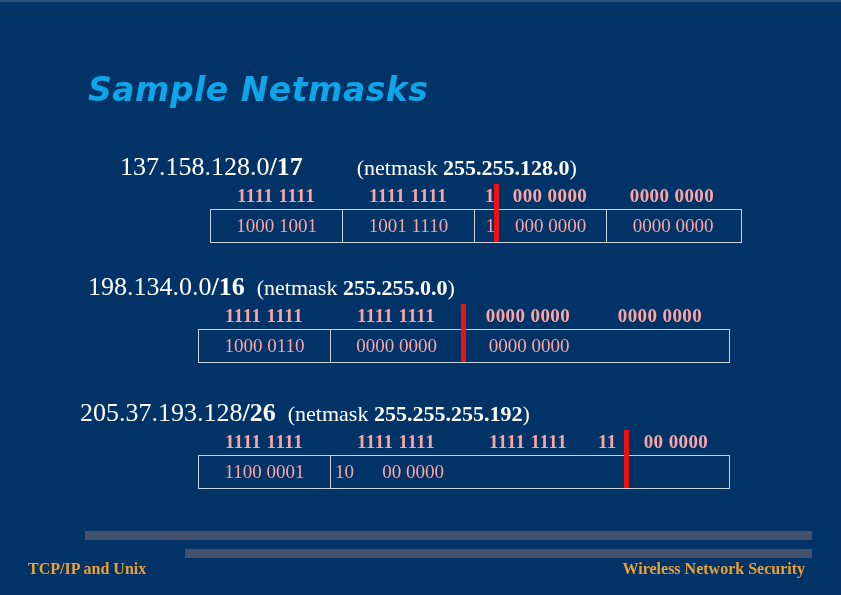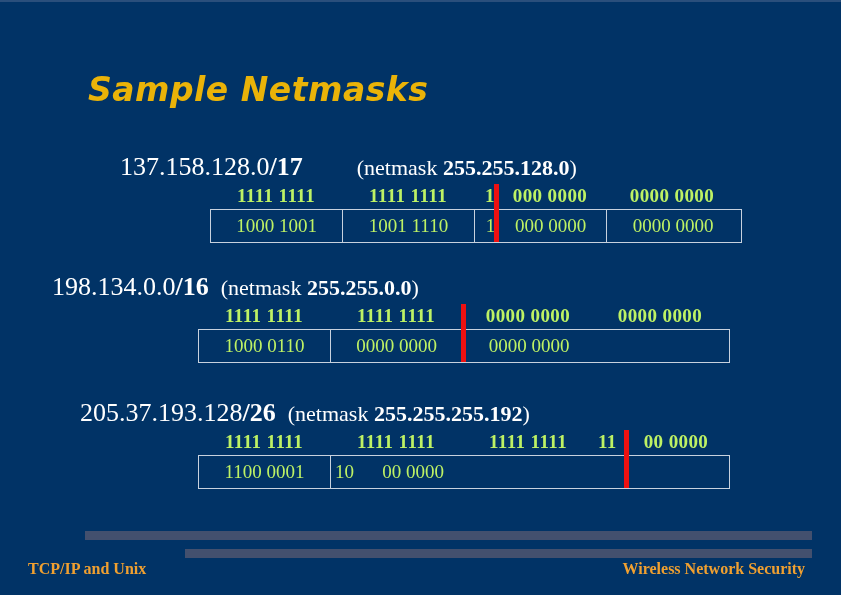--- a/index.html
+++ b/index.html
@@ -25,21 +25,21 @@
 
   
   .title {
     position: absolute;
     left: 88px;
     top: 70px;
     font-family: "DejaVu Sans", "Liberation Sans", sans-serif;
     font-style: italic;
     font-weight: bold;
     font-size: 33px;
-    color: #eab308;
+    color: #0ea5e9;
     letter-spacing: 0.5px;
     white-space: nowrap;
   }
 
   
   .block {
     position: absolute;
     left: 0;
     width: 841px;
   }
@@ -57,40 +57,40 @@
   .heading .cidr   { font-weight: bold; }
   .heading .nm-lead {
     font-size: 22px;
     font-weight: normal;
   }
   .heading .nm-val {
     font-size: 22px;
     font-weight: bold;
   }
   .h1 { margin-left: 108px; }
-  .h2 { margin-left: 52px; }
+  .h2 { margin-left: 88px; }
   .h3 { margin-left: 80px; }
   .gap-wide  { display: inline-block; width: 54px; }
   .gap-small { display: inline-block; width: 12px; }
 
   
   .bingrid {
     position: relative;
     margin-left: 198px;
     width: 530px;
   }
   .binrow {
     display: flex;
     width: 530px;
   }
   .cell {
     width: 132px;
     box-sizing: border-box;
     text-align: center;
-    color: #bef264;
+    color: #fca5a5;
     white-space: nowrap;
   }
   .mask-row .cell {
     font-size: 19px;
     font-weight: bold;
     letter-spacing: 0.4px;
     padding: 3px 0 2px 0;
   }
   .addr-row {
     border: 1px solid #c8d2de;

